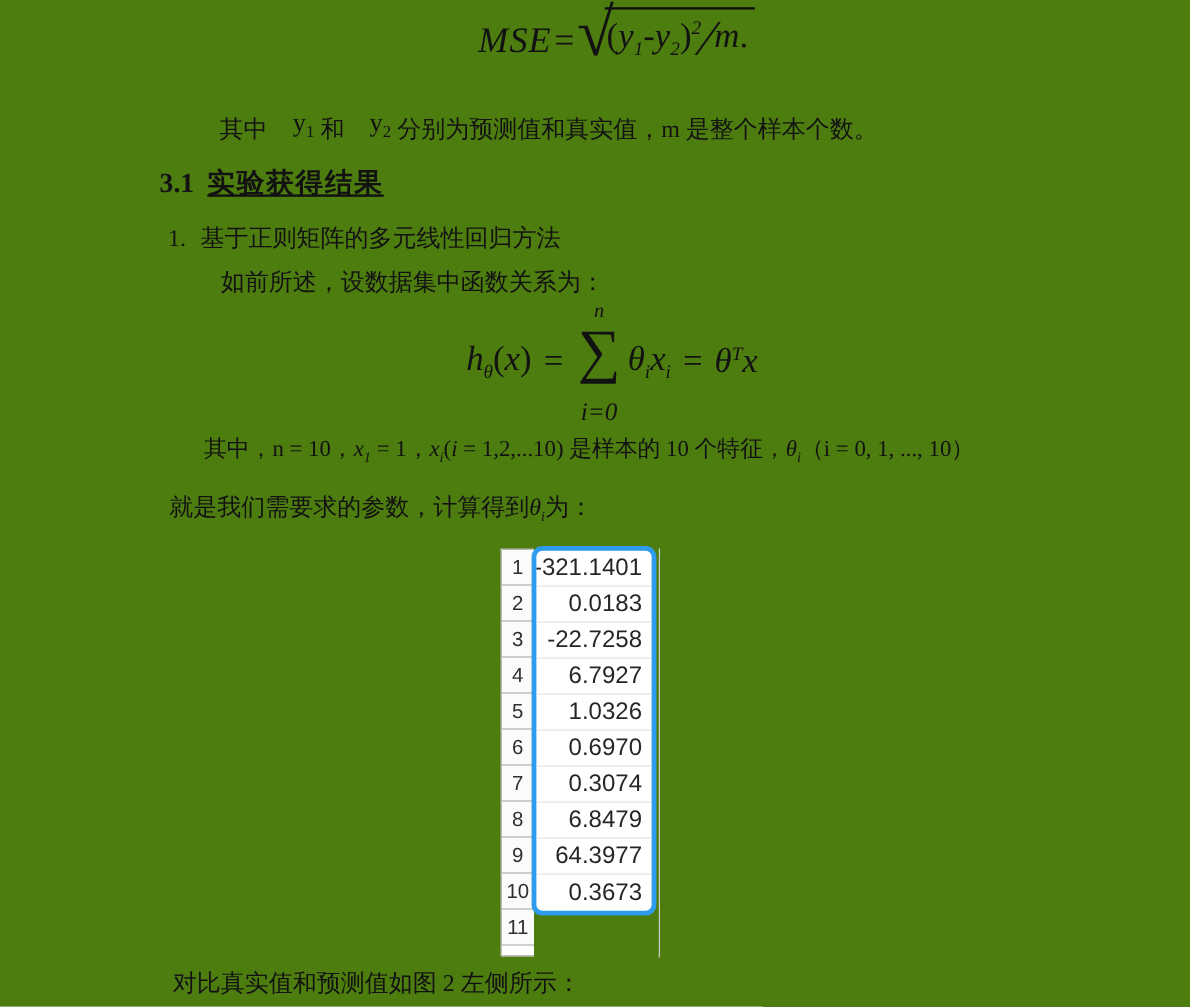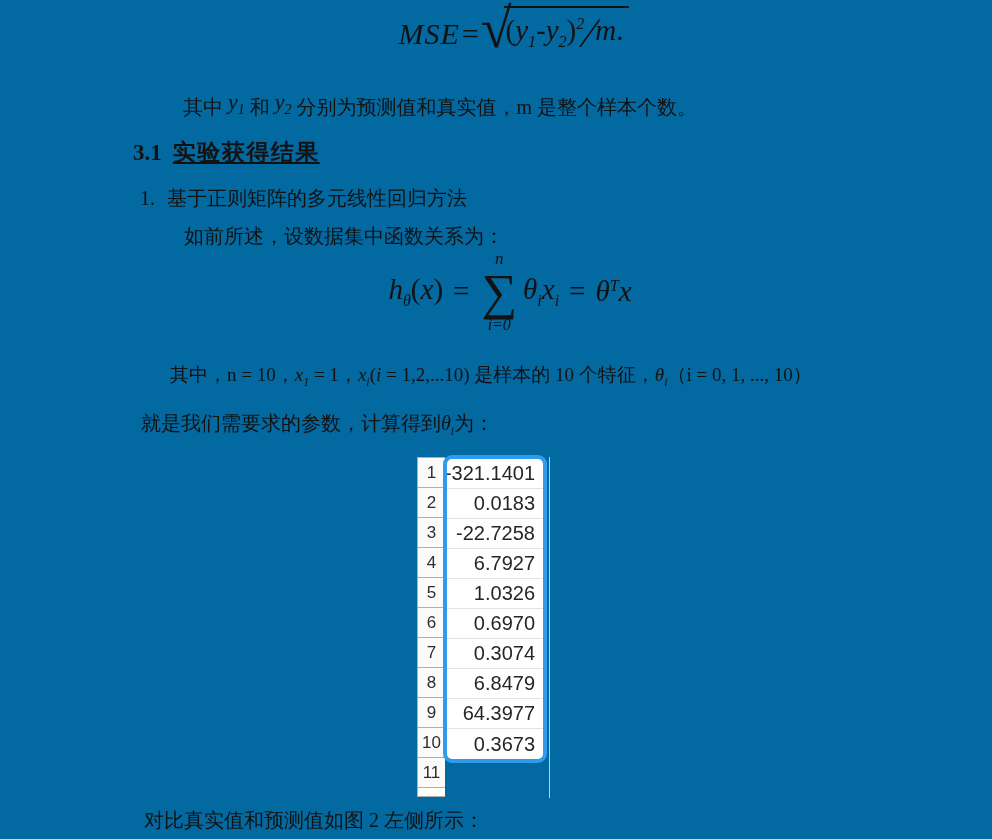--- a/index.html
+++ b/index.html
@@ -1,17 +1,17 @@
 <!DOCTYPE html>
 <html><head>
 <meta charset="utf-8">
 <style>
   html,body{margin:0;padding:0;background:#ffffff;}
   .page{
-    position:relative;width:992px;height:839px;background:#0369a1;
+    position:relative;width:992px;height:839px;background:#4d7c0f;
     font-family:"Liberation Serif","DejaVu Serif",serif;color:#121212;
     overflow:hidden;
   }
   .it{font-style:italic;}
   .up{font-style:normal;}
   sub{font-size:0.58em;}
 
   
   .mse-formula{
     position:absolute;top:6px;left:0;width:100%;
@@ -25,21 +25,21 @@
   .radicand{
     margin-left:-8px;border-top:2px solid #111;
     padding:4px 6px 0 2px;font-size:29px;line-height:1.3;white-space:nowrap;
   }
   .radicand sub{font-size:16px;}
   .pow{font-size:16px;vertical-align:11px;}
   .div-slash{font-size:42px;font-style:italic;vertical-align:-7px;padding:0 2px;line-height:0;}
 
   
   .para{position:absolute;font-size:20px;line-height:1.4;white-space:nowrap;}
-  .raised-y{font-style:italic;font-size:22px;position:relative;top:-5px;}
+  .raised-y{font-size:22px;position:relative;top:-5px;margin-left:16px;}
   .raised-y sub{font-size:14px;}
 
   #para-mse-explain{top:92px;left:183px;}
   #para-intro{top:222px;left:184px;}
   #para-params1{top:362px;left:170px;font-size:19px;}
   #para-params1 sub{font-size:12px;}
   #para-params2{top:409px;left:141px;}
   #closing-line{top:806px;left:144px;text-align:center;}
 
   
@@ -53,21 +53,21 @@
   .sum-formula{
     position:absolute;top:250px;left:0;width:100%;
     display:flex;justify-content:center;align-items:center;
     font-size:29px;font-style:italic;transform:translateX(14px);
   }
   .sum-formula sub{font-size:16px;}
   .meq{font-style:normal;padding:0 10px;}
   .sigma-stack{display:flex;flex-direction:column;align-items:center;line-height:1;margin:0 6px 0 2px;}
   .sigma-upper{font-size:17px;padding-bottom:2px;}
   .sigma-glyph{font-size:50px;font-style:normal;line-height:0.95;font-weight:500;}
-  .sigma-lower{font-size:16px;padding-top:0;}
+  .sigma-lower{font-size:21px;padding-top:16px;}
   .sup-T{font-size:16px;vertical-align:10px;font-style:italic;}
 
   
   .theta-table{
     position:absolute;top:455px;left:417px;
     display:flex;align-items:flex-start;
     font-family:"Liberation Sans","DejaVu Sans",sans-serif;
   }
   .num-col{
     display:flex;flex-direction:column;margin-top:2px;

